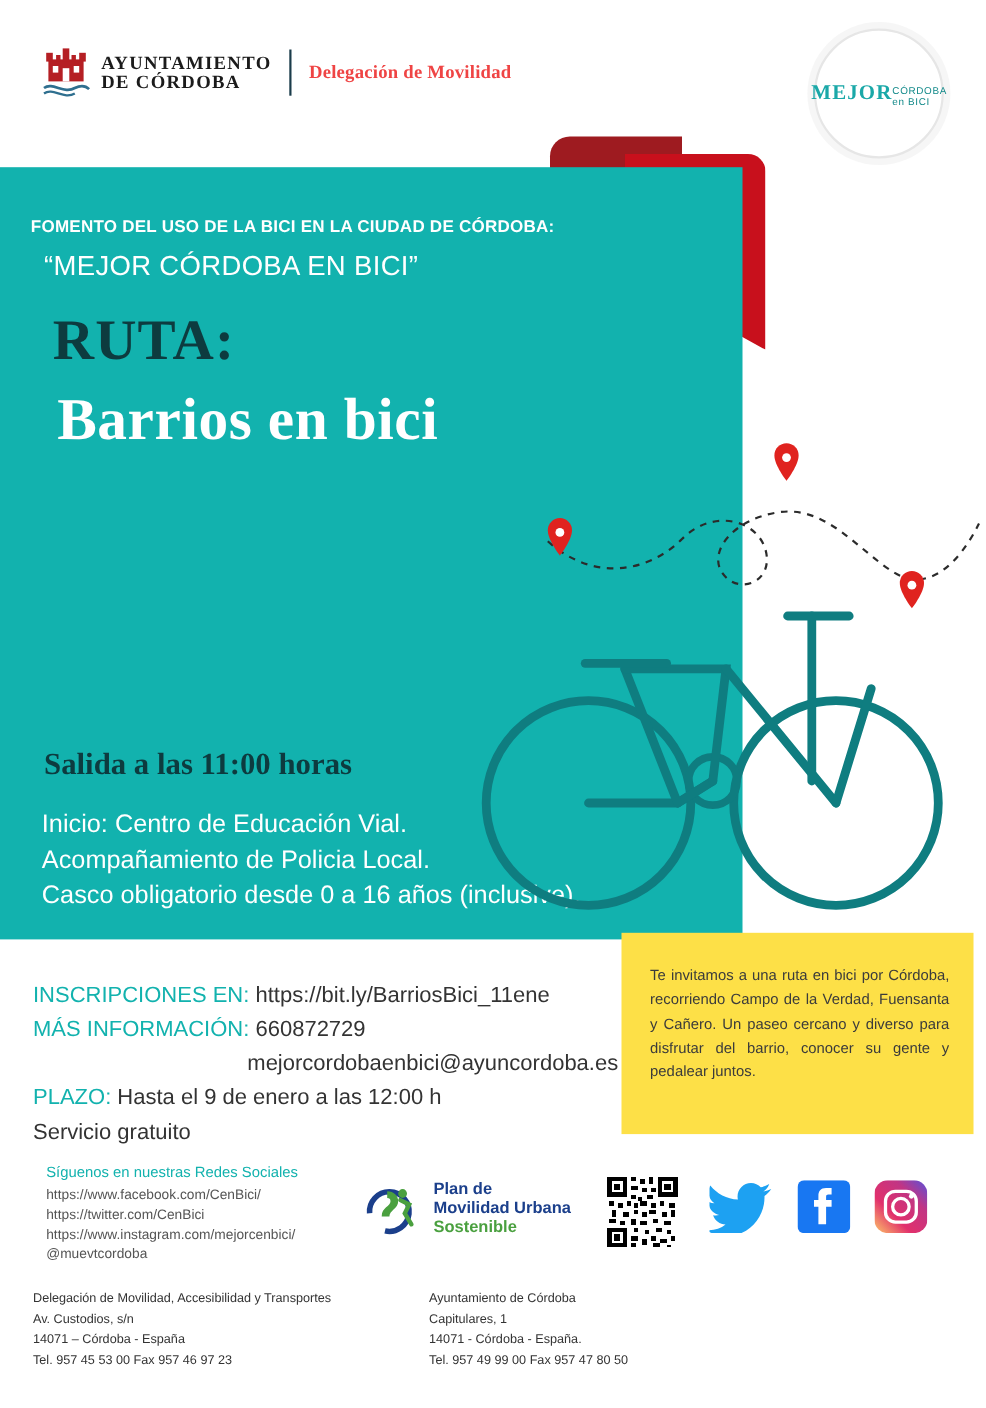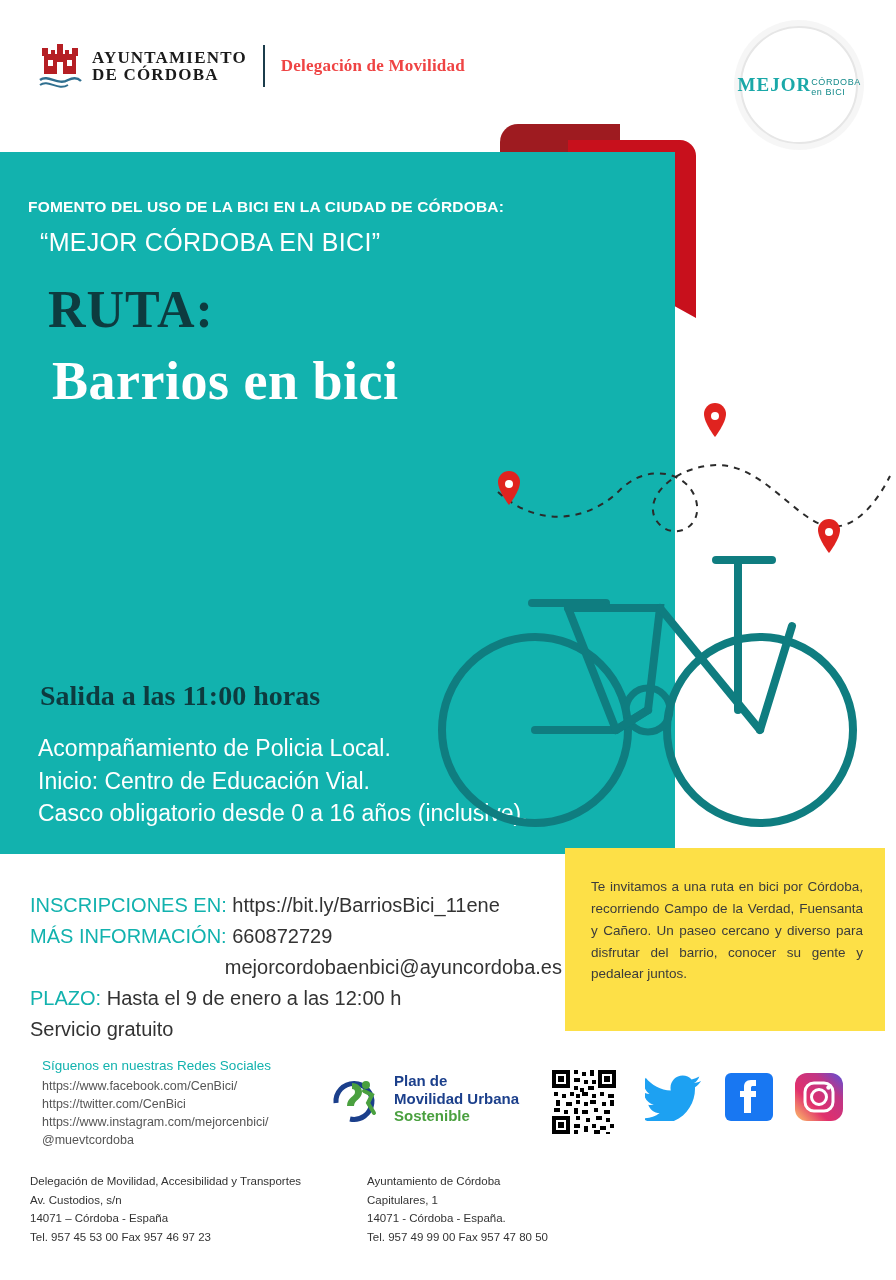--- a/index.html
+++ b/index.html
@@ -151,21 +151,21 @@
   }
   .pmus .t1 { color: #1b3f8b; }
   .pmus .t2 { color: #1b3f8b; }
   .pmus .t3 { color: #4aa03f; }
 
   .qr { position: absolute; left: 550px; top: 1068px; width: 68px; height: 68px; }
 
   .socicons { position: absolute; left: 645px; top: 1073px; display: flex; gap: 22px; align-items: center; }
 
   
-  .footer { position: absolute; left: 30px; top: 1172px; display: flex; gap: 66px; }
+  .footer { position: absolute; left: 30px; top: 1172px; display: flex; gap: 89px; }
   .footer .col { font-size: 11.5px; color: #333333; line-height: 1.62; }
 </style>
 </head>
 <body>
 
 <div class="poster">
 
   <div class="header">
     <div class="logo-block">
       <div class="crest">
@@ -214,22 +214,22 @@
     <div class="mon">ene</div>
   </div>
 
   <div class="teal">
     <div class="kicker">FOMENTO DEL USO DE LA BICI EN LA CIUDAD DE CÓRDOBA:</div>
     <div class="subtitle">“MEJOR CÓRDOBA EN BICI”</div>
     <div class="ruta">RUTA:</div>
     <div class="bigtitle">Barrios en bici</div>
     <div class="salida">Salida a las 11:00 horas</div>
     <div class="details">
+      <div>Inicio: Centro de Educación Vial.</div>
       <div>Acompañamiento de Policia Local.</div>
-      <div>Inicio: Centro de Educación Vial.</div>
       <div>Casco obligatorio desde 0 a 16 años (inclusive).</div>
     </div>
   </div>
 
   <div class="art">
     <svg width="476" height="480" viewBox="0 0 476 480">
 
       <path d="M78 112 C120 150, 170 140, 200 110 C228 82, 268 92, 276 120 C284 150, 250 162, 236 140 C224 120, 248 92, 286 86 C330 78, 360 120, 392 140 C424 160, 452 132, 470 96" stroke="#2b2b2b" stroke-width="2" fill="none" stroke-dasharray="6 6"></path>
 
       <g>

